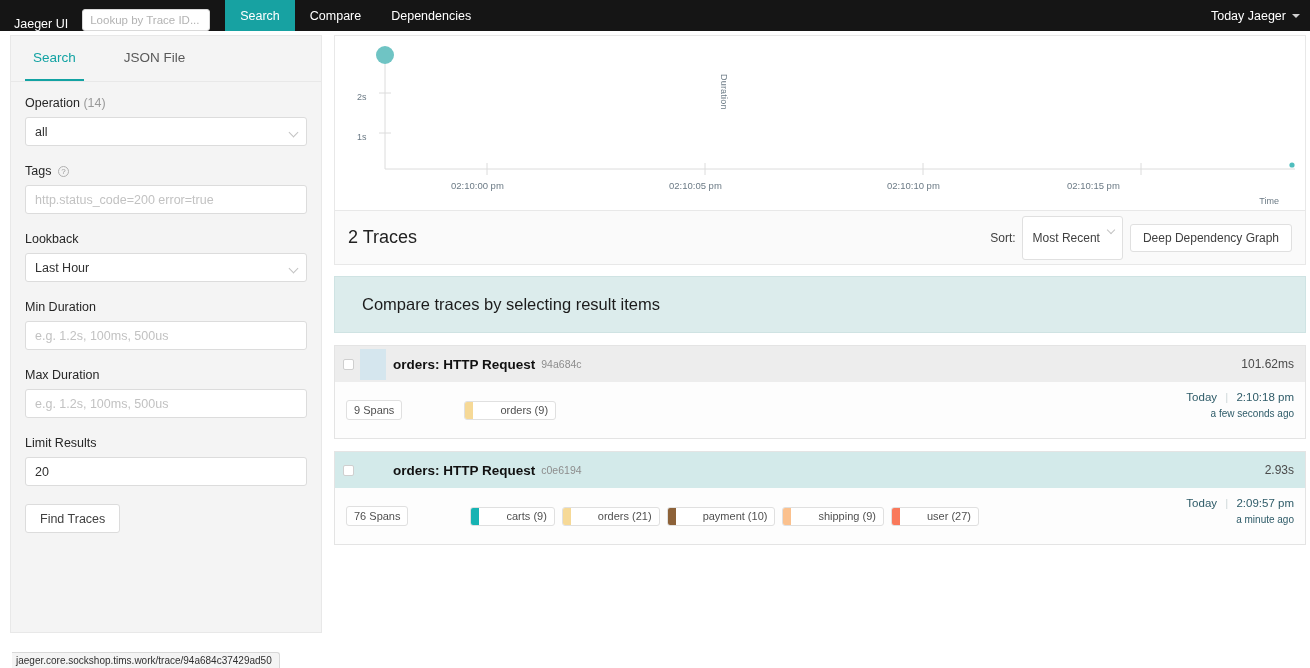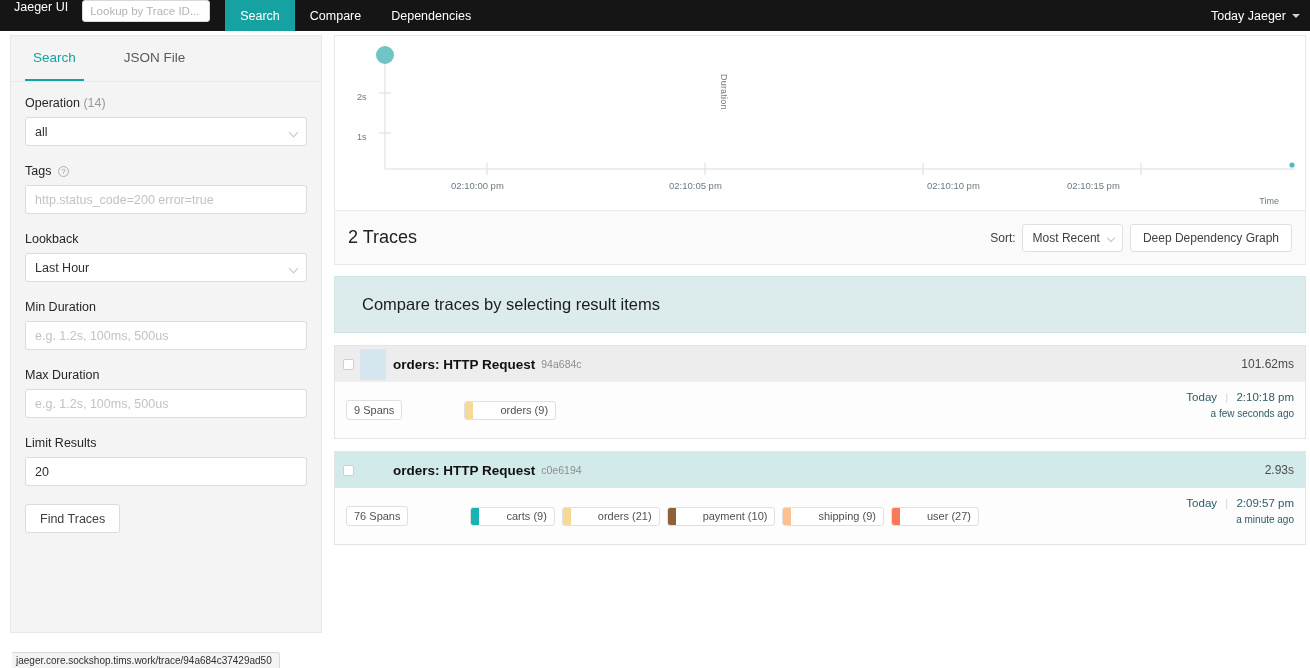--- a/index.html
+++ b/index.html
@@ -8,21 +8,21 @@
     font-family: "Liberation Sans", sans-serif;
     background: #fff;
     overflow: hidden;
   }
 
   
   .topnav {
     height: 31px;
     background: #151515;
     display: flex;
-    align-items: flex-start;
+    align-items: flex-end;
     position: relative;
   }
   .brand {
     color: #fff;
     font-size: 12.5px;
     padding: 0 14px;
     white-space: nowrap;
   }
   .traceid-input {
     width: 128px; height: 22px;
@@ -162,21 +162,21 @@
     border: 1px solid #e8e8e8;
     border-top: none;
     background: #fafafa;
     height: 54px;
     display: flex; align-items: center;
     padding: 0 13px;
   }
   .traces-count { font-size: 18px; color: #222; flex: 1; }
   .sort-label { font-size: 12px; color: #404040; margin-right: 6px; }
   .sortsel {
-    height: 28px; min-width: 93px;
+    height: 44px; min-width: 93px;
     border: 1px solid #e0e0e0; border-radius: 3px;
     background: #fff; font-size: 12px; color: #404040;
     display: flex; align-items: center;
     padding: 0 22px 0 10px;
     position: relative; cursor: pointer;
   }
   .sortsel .chev {
     position: absolute; right: 8px; top: 10px;
     width: 6px; height: 6px;
     border-right: 1.2px solid #c3c3c3;
@@ -378,21 +378,21 @@
 
         <circle cx="50" cy="19" r="9" fill="#6fc4c4"></circle>
         <circle cx="957" cy="129" r="2.6" fill="#4fbdbd"></circle>
       </svg>
       <div class="ylab">Duration</div>
       <div class="tlab">Time</div>
       <div class="ytick" style="left:22px; top:96px;">1s</div>
       <div class="ytick" style="left:22px; top:56px;">2s</div>
       <div class="xtick" style="left:116px; top:144px;">02:10:00 pm</div>
       <div class="xtick" style="left:334px; top:144px;">02:10:05 pm</div>
-      <div class="xtick" style="left:552px; top:144px;margin-left:40px;">02:10:10 pm</div>
+      <div class="xtick" style="left:552px; top:144px;">02:10:10 pm</div>
       <div class="xtick" style="left:732px; top:144px;">02:10:15 pm</div>
     </div>
 
     <div class="resultsbar">
       <div class="traces-count">2 Traces</div>
       <div class="sort-label">Sort:</div>
       <div class="sortsel">
         <span>Most Recent</span>
         <span class="chev"></span>
       </div>

